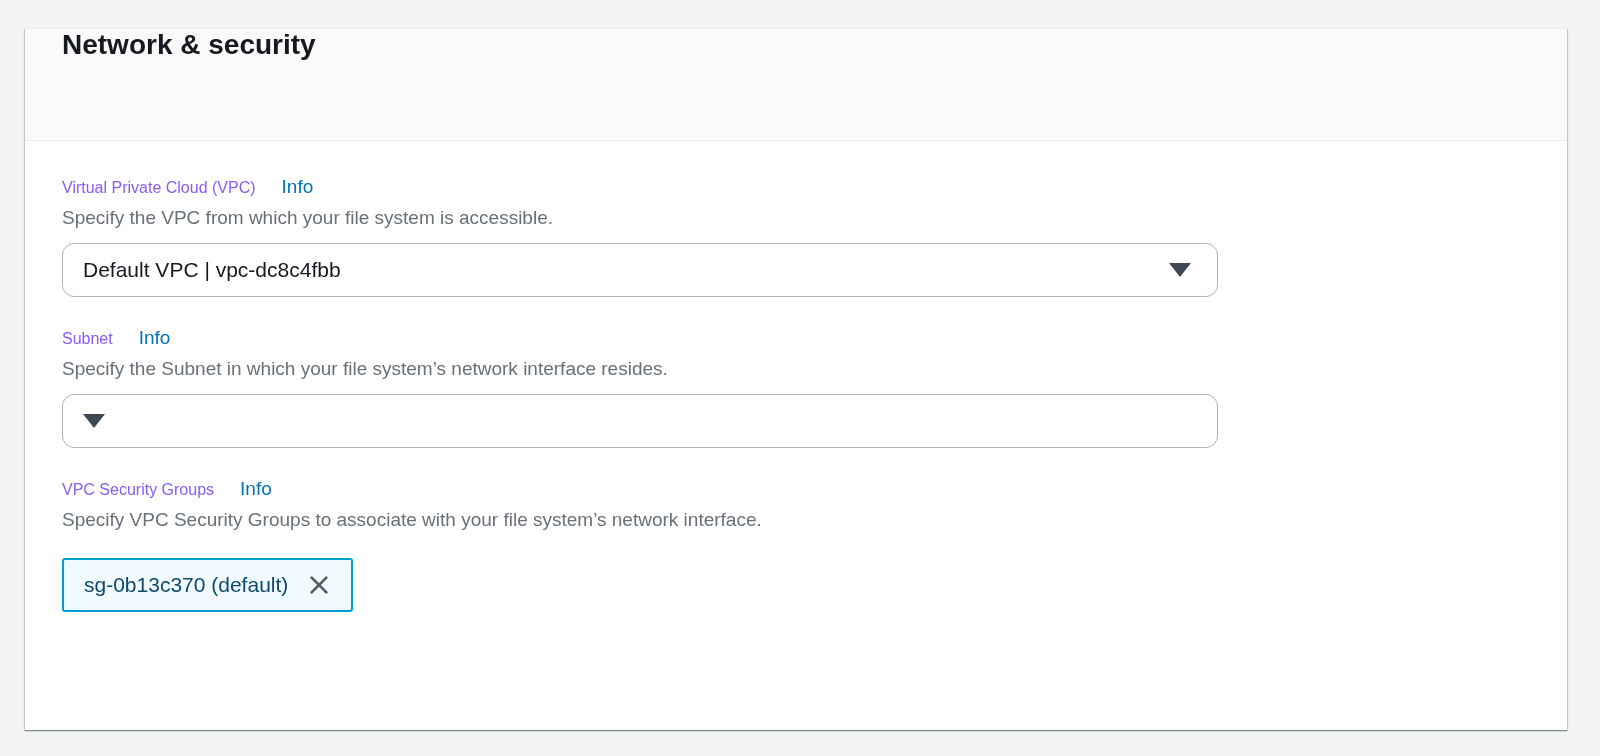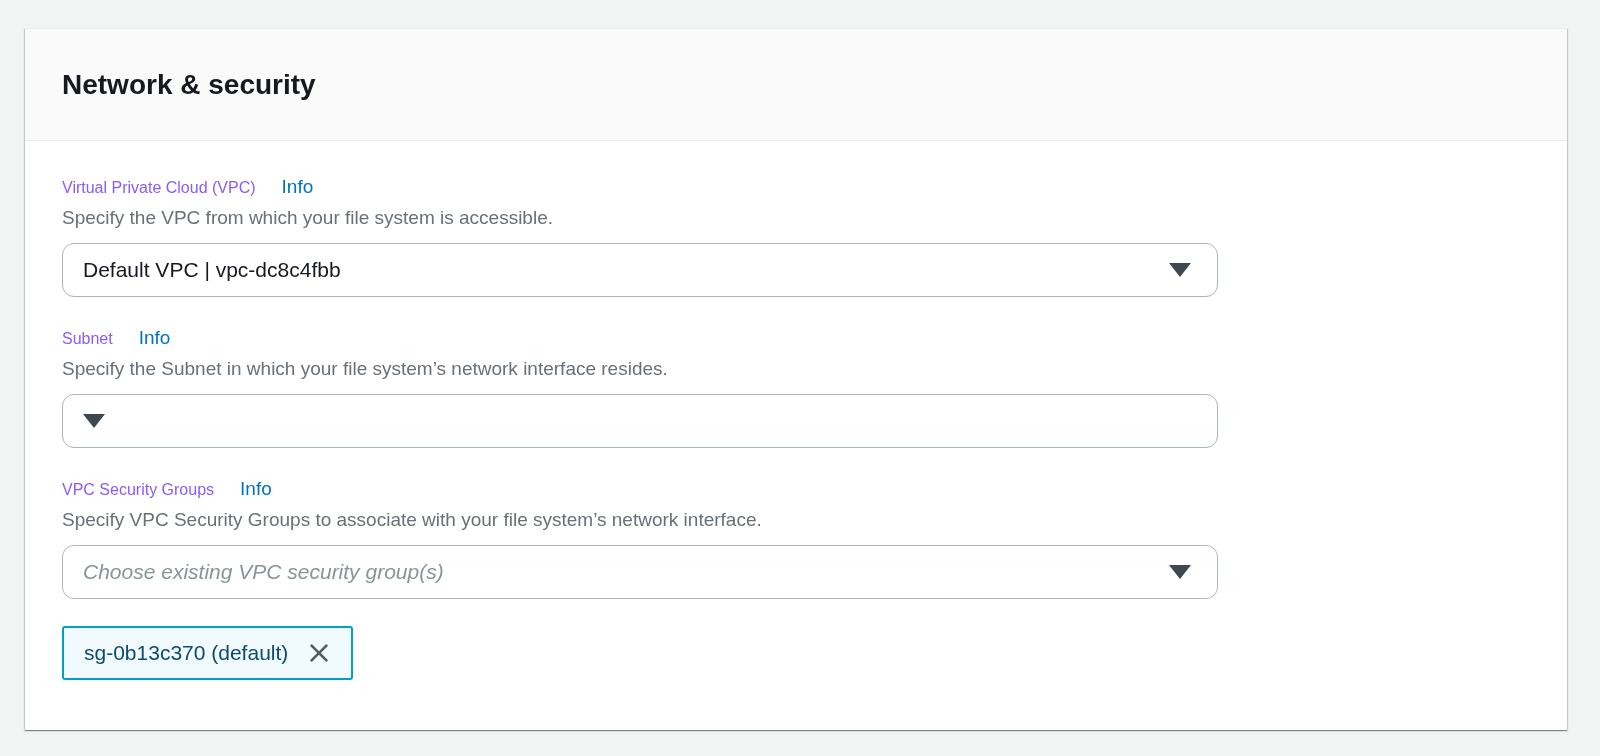--- a/index.html
+++ b/index.html
@@ -20,21 +20,20 @@
     border-top: 1px solid #eaeded;
     box-shadow: 0 1px 1px 0 rgba(0,28,36,0.30),
                 1px 1px 1px 0 rgba(0,28,36,0.15),
                -1px 1px 1px 0 rgba(0,28,36,0.15);
   }
   .card-header {
     height: 112px;
     background: #fafafa;
     border-bottom: 1px solid #eaeded;
     display: flex;
-    align-items: center;
     padding: 0 37px;
   }
   .card-title {
     font-size: 28px;
     font-weight: 700;
     color: #16191f;
   }
   .card-body { padding: 35px 37px 0 37px; }
 
   .field { margin-bottom: 30px; }
@@ -123,24 +122,20 @@
         <span class="caret"></span>
       </div>
     </div>
 
     <div class="field" style="margin-bottom:0;">
       <div class="label-row">
         <span class="field-label">VPC Security Groups</span>
         <a class="info-link">Info</a>
       </div>
       <div class="field-desc">Specify VPC Security Groups to associate with your file system’s network interface.</div>
-      <div class="select">
-        <span class="select-placeholder">Choose existing VPC security group(s)</span>
-        <span class="caret"></span>
-      </div>
 
       <div>
         <span class="token">
           <span class="token-label">sg-0b13c370 (default)</span>
           <button class="token-close" type="button">
             <svg width="26" height="26" viewBox="0 0 24 24" fill="none">
               <line x1="4.5" y1="4.5" x2="19.5" y2="19.5" stroke="#545b64" stroke-width="2.4"></line>
               <line x1="19.5" y1="4.5" x2="4.5" y2="19.5" stroke="#545b64" stroke-width="2.4"></line>
             </svg>
           </button>

